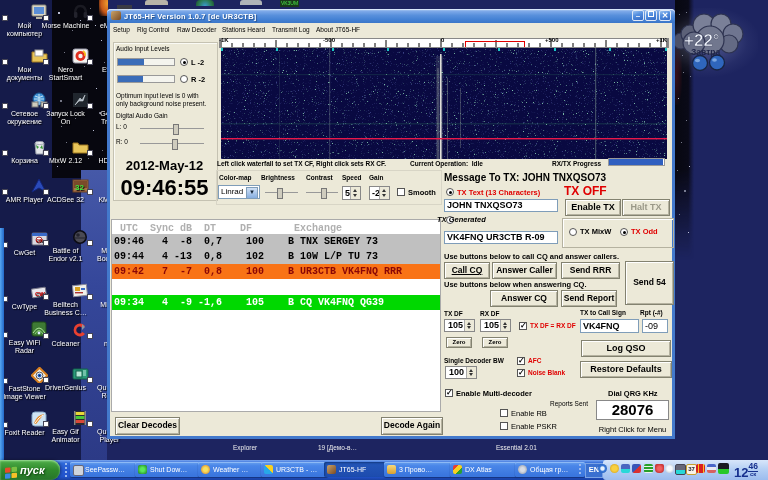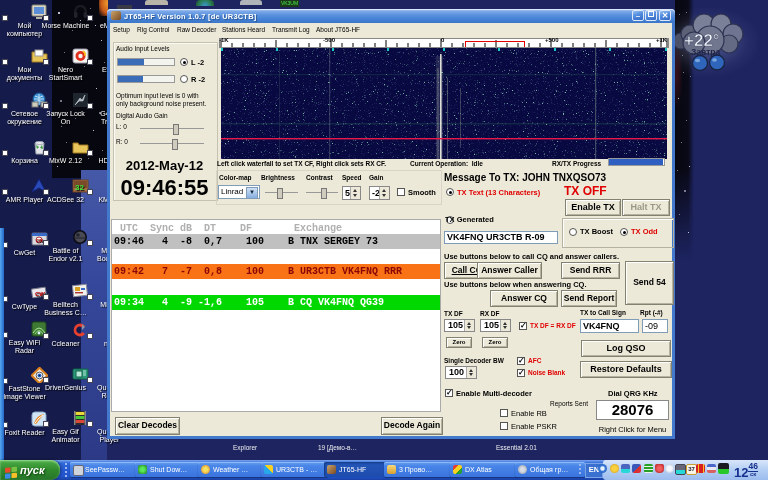--- a/index.html
+++ b/index.html
@@ -461,43 +461,45 @@
     <div class="abs" style="left:214px;top:179px;width:4px;height:9px;background:#cfccbe;border:1px solid #777;"></div>
     <div class="spin" style="left:235px;top:177px;width:19px;height:14px;line-height:12px;padding-left:2px;">5<span class="sb"></span></div>
     <div class="spin" style="left:262px;top:177px;width:21px;height:14px;line-height:12px;padding-left:2px;">-2<span class="sb"></span></div>
     <div class="chk" style="left:290px;top:179px;"></div>
     <div class="abs t8 b" style="left:301px;top:179px;">Smooth</div>
 
 
     <div id="dtable">
       <div class="trow" style="top:1px;color:#b0b0b0;"> UTC  Sync dB  DT    DF       Exchange</div>
       <div class="trow" style="top:14px;background:#c0c0c0;color:#000;">09:46   4  -8  0,7    100    B TNX SERGEY 73</div>
+      <div class="trow" style="top:29px;background:#c0c0c0;color:#000;">09:44   4 -13  0,8    102    B 10W L/P TU 73</div>
       <div class="trow" style="top:44px;background:#f97316;color:#8a0606;">09:42   7  -7  0,8    100    B UR3CTB VK4FNQ RRR</div>
       <div class="trow" style="top:75px;background:#00d800;color:#fff;">09:34   4  -9 -1,6    105    B CQ VK4FNQ QG39</div>
     </div>
     <div class="btn" style="left:8px;top:408px;width:63px;height:16px;line-height:15px;">Clear Decodes</div>
     <div class="btn" style="left:274px;top:408px;width:60px;height:16px;line-height:15px;">Decode Again</div>
 
     <div class="abs b" style="left:337px;top:163px;font-size:10px;">Message To TX: JOHN TNXQSO73</div>
     <div class="rad c" style="left:339px;top:179px;"></div>
     <div class="abs t8 b red" style="left:350px;top:179px;">TX Text (13 Characters)</div>
     <div class="abs b red" style="left:457px;top:175px;font-size:12px;">TX OFF</div>
+    <div class="tbox" style="left:337px;top:190px;width:114px;height:13px;font-weight:bold;line-height:11px;">JOHN TNXQSO73</div>
     <div class="btn" style="left:458px;top:190px;width:54px;height:15px;line-height:14px;font-size:9px;">Enable TX</div>
     <div class="btn" style="left:515px;top:190px;width:46px;height:15px;line-height:14px;font-size:9px;color:#9a9888;">Halt TX</div>
     <div class="rad" style="left:339px;top:207px;"></div>
-    <div class="abs t8 b" style="left:338px;top:206px;">TX Generated</div>
+    <div class="abs t8 b" style="left:330px;top:206px;font-style:italic;">TX Generated</div>
     <div class="tbox" style="left:337px;top:222px;width:114px;height:13px;font-weight:bold;line-height:11px;">VK4FNQ UR3CTB R-09</div>
     <div class="abs" style="left:455px;top:209px;width:110px;height:28px;border:1px solid #b5b2a0;box-shadow:inset 1px 1px 0 #fff;"></div>
     <div class="rad" style="left:462px;top:219px;"></div>
-    <div class="abs t8 b" style="left:473px;top:218px;">TX Boost</div>
+    <div class="abs t8 b" style="left:473px;top:218px;">TX MixW</div>
     <div class="rad c" style="left:513px;top:219px;"></div>
     <div class="abs t8 b red" style="left:524px;top:218px;">TX Odd</div>
     <div class="abs t8 b" style="left:337px;top:243px;">Use buttons below to call CQ and answer callers.</div>
     <div class="btn" style="left:337px;top:253px;width:44px;height:15px;line-height:14px;text-decoration:underline;">Call CQ</div>
-    <div class="btn" style="left:370px;top:253px;width:63px;height:15px;line-height:14px;">Answer Caller</div>
+    <div class="btn" style="left:385px;top:253px;width:63px;height:15px;line-height:14px;">Answer Caller</div>
     <div class="btn" style="left:454px;top:253px;width:57px;height:15px;line-height:14px;">Send RRR</div>
     <div class="btn" style="left:518px;top:252px;width:47px;height:42px;line-height:40px;">Send 54</div>
     <div class="abs t8 b" style="left:337px;top:271px;">Use buttons below when answering CQ.</div>
     <div class="btn" style="left:383px;top:281px;width:66px;height:15px;line-height:14px;">Answer CQ</div>
     <div class="btn" style="left:454px;top:281px;width:54px;height:15px;line-height:14px;">Send Report</div>
     <div class="abs t7 b" style="left:337px;top:301px;">TX DF</div>
     <div class="abs t7 b" style="left:373px;top:301px;">RX DF</div>
     <div class="spin" style="left:337px;top:310px;width:31px;height:13px;line-height:11px;padding-left:3px;">105<span class="sb"></span></div>
     <div class="spin" style="left:373px;top:310px;width:31px;height:13px;line-height:11px;padding-left:3px;">105<span class="sb"></span></div>
     <div class="chk c" style="left:412px;top:313px;"></div>

